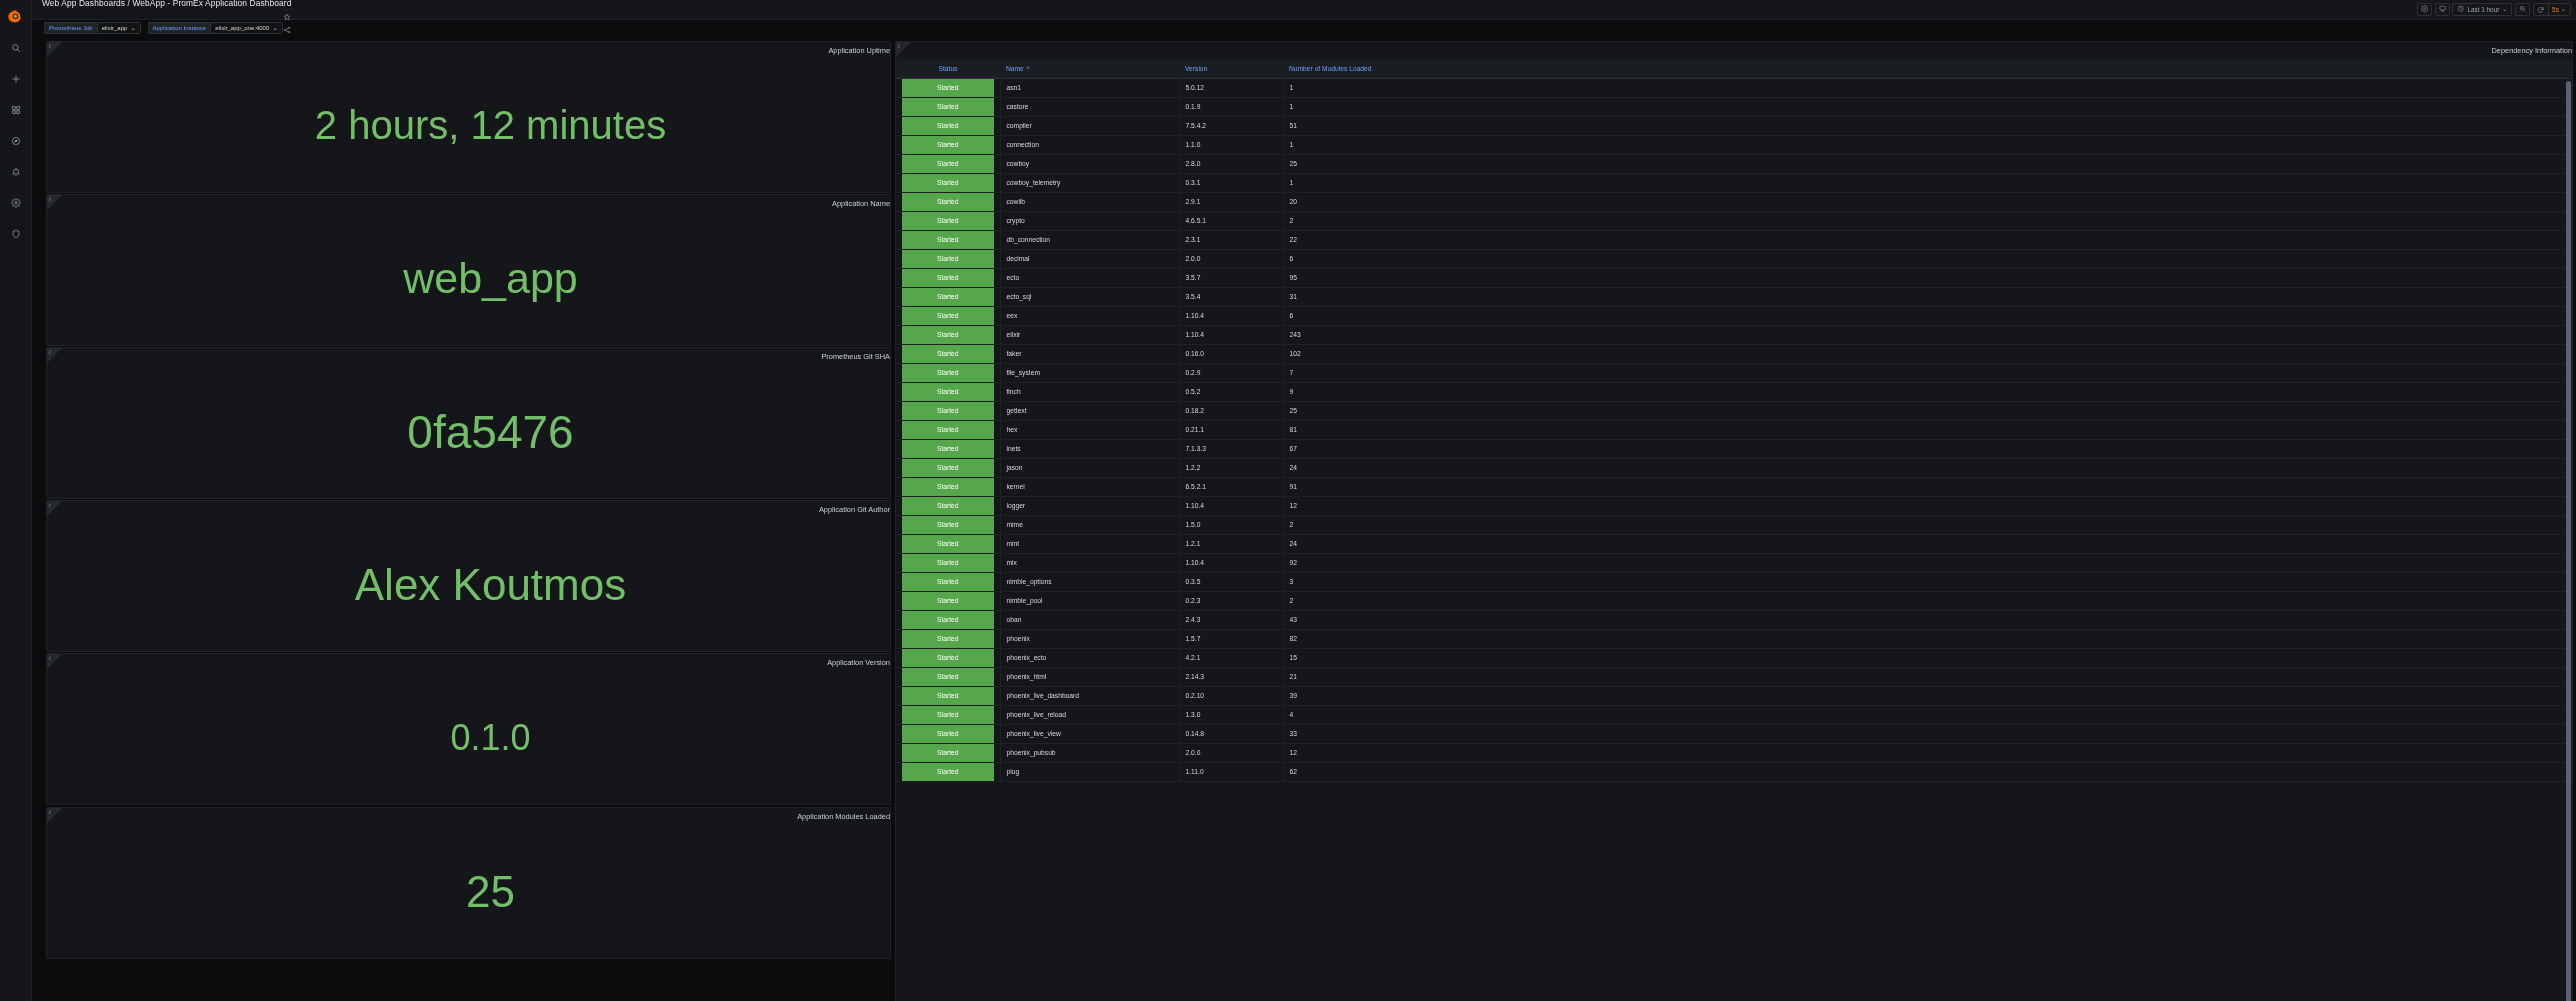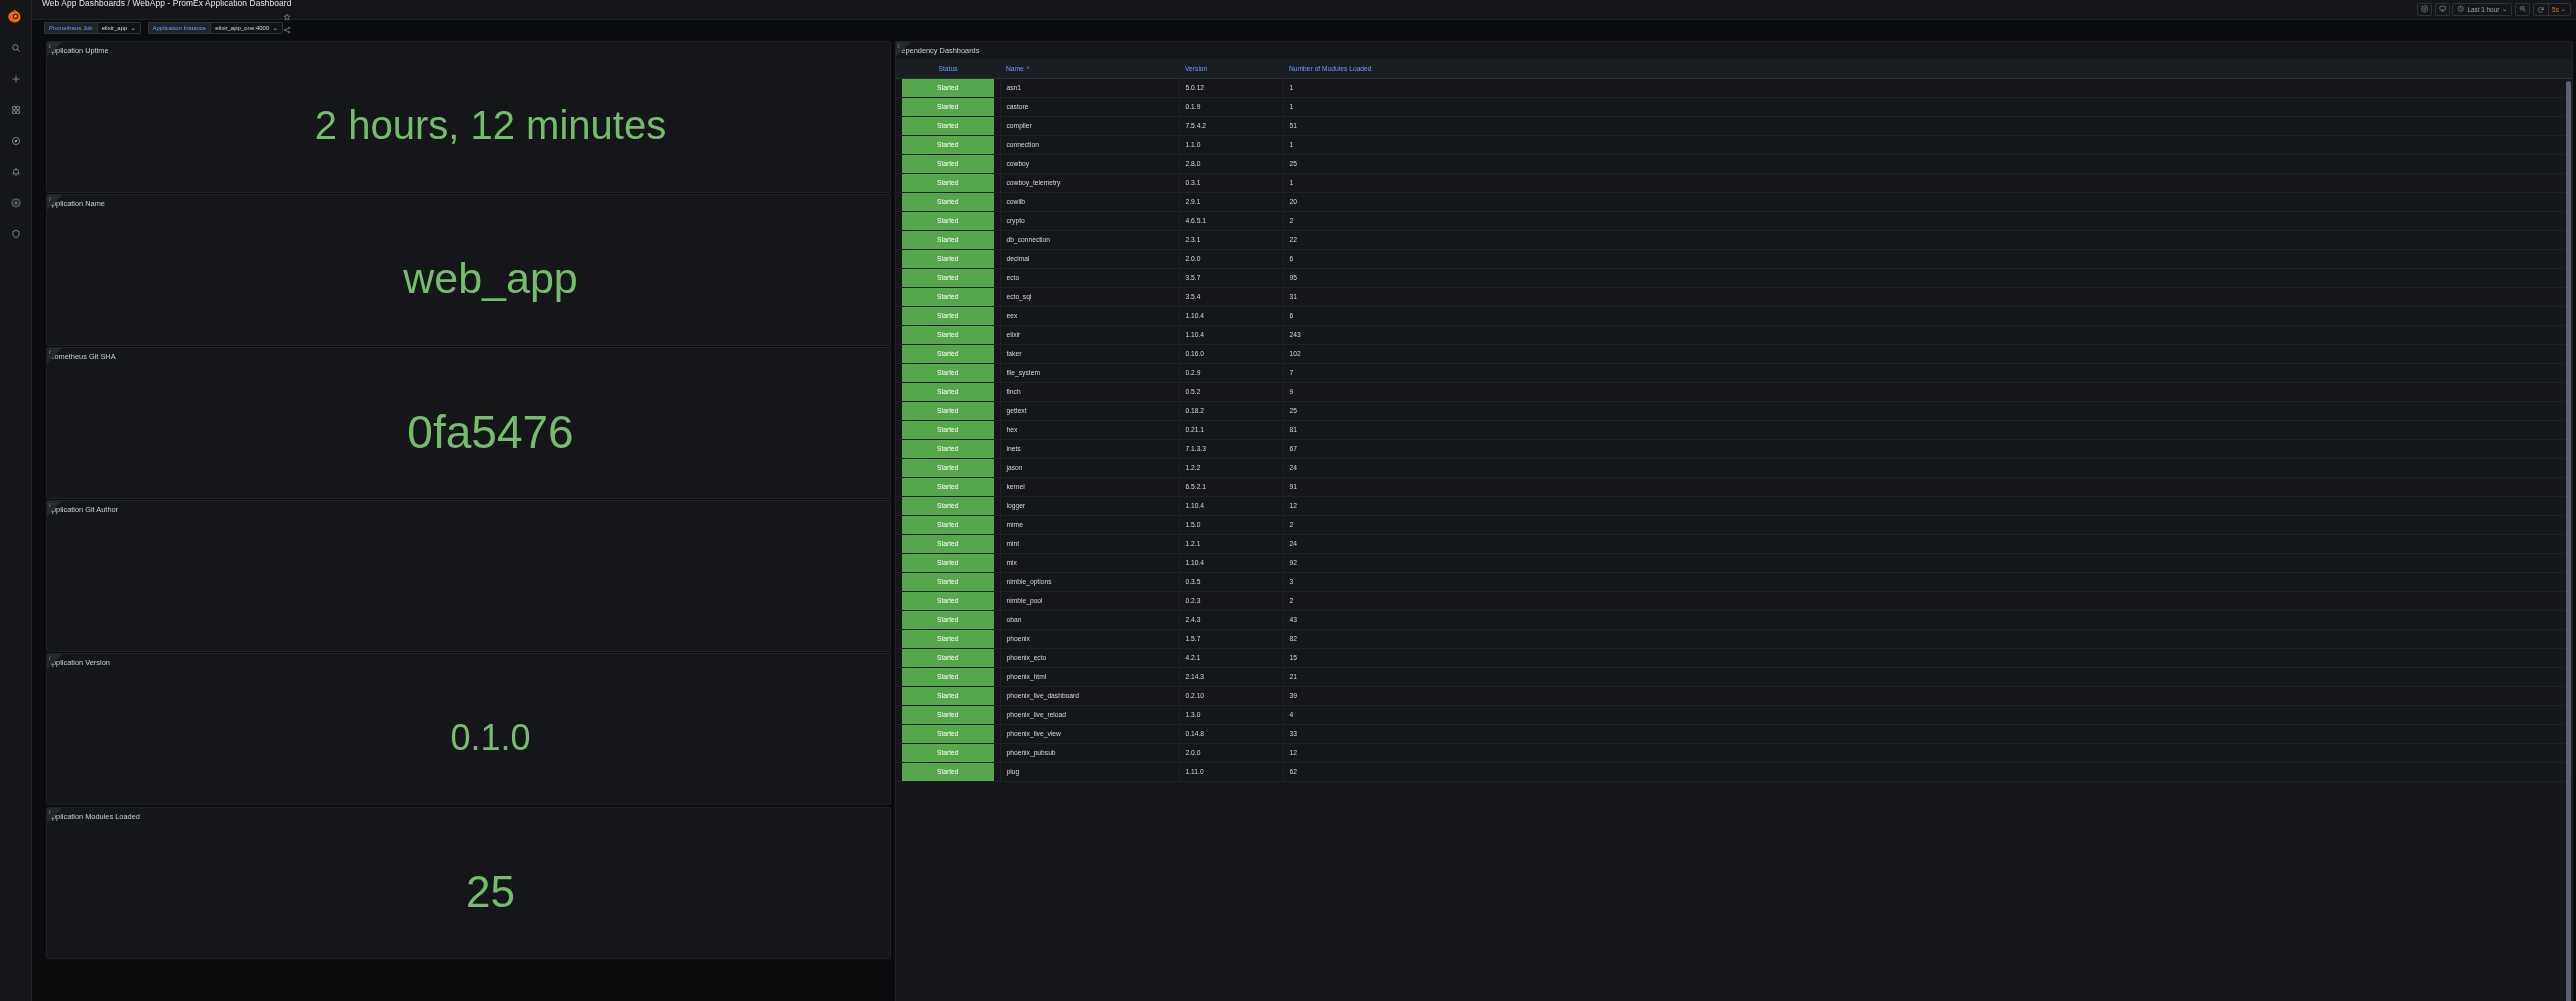--- a/index.html
+++ b/index.html
@@ -101,21 +101,21 @@
 
   .panel {
     position:absolute;
     background:#141619;
     border:0.7px solid #202226;
     border-radius:1.3px;
     overflow:hidden;
   }
   .panel-title {
     height:17.5px; line-height:17.5px;
-    text-align:left;
+    text-align:right;
     font-size:7.4px; color:#c7d0d9;
     font-weight:500;
   }
   
   .info-corner {
     position:absolute; left:0; top:0;
     width:0; height:0;
     border-top:15px solid #25282e;
     border-right:15px solid transparent;
   }
@@ -390,20 +390,23 @@
     <div class="panel-title">Prometheus Git SHA</div>
     <div class="stat-body">
       <div class="stat-value" style="font-size: 46px; color: rgb(115, 191, 105);">0fa5476</div>
     </div>
   </div>
 
   <div class="panel" style="left:14px; top:462px; width:845px; height:152px;">
     <div class="info-corner"></div>
     <div class="info-glyph">i</div>
     <div class="panel-title">Application Git Author</div>
+    <div class="stat-body">
+      <div class="stat-value" style="font-size: 44px; color: rgb(115, 191, 105);">Alex Koutmos</div>
+    </div>
   </div>
 
   <div class="panel" style="left:14px; top:615px; width:845px; height:152px;">
     <div class="info-corner"></div>
     <div class="info-glyph">i</div>
     <div class="panel-title">Application Version</div>
     <div class="stat-body">
       <div class="stat-value" style="font-size: 36px; color: rgb(115, 191, 105);">0.1.0</div>
     </div>
   </div>
@@ -413,21 +416,21 @@
     <div class="info-glyph">i</div>
     <div class="panel-title">Application Modules Loaded</div>
     <div class="stat-body">
       <div class="stat-value" style="font-size: 44px; color: rgb(115, 191, 105);">25</div>
     </div>
   </div>
 
   <div class="panel" id="table-panel" style="left:863px; top:2.7px; width:1678px; height:973px;">
     <div class="info-corner"></div>
     <div class="info-glyph">i</div>
-    <div class="panel-title">Dependency Dashboards</div>
+    <div class="panel-title">Dependency Information</div>
 
     <div id="table-wrap">
       <table class="gtable">
         <thead>
           <tr>
             <th class="col-status">Status</th>
             <th class="col-name">
               <span>Name</span><span style="margin-left:2.7px;">^</span>
             </th>
             <th class="col-version">Version</th>

